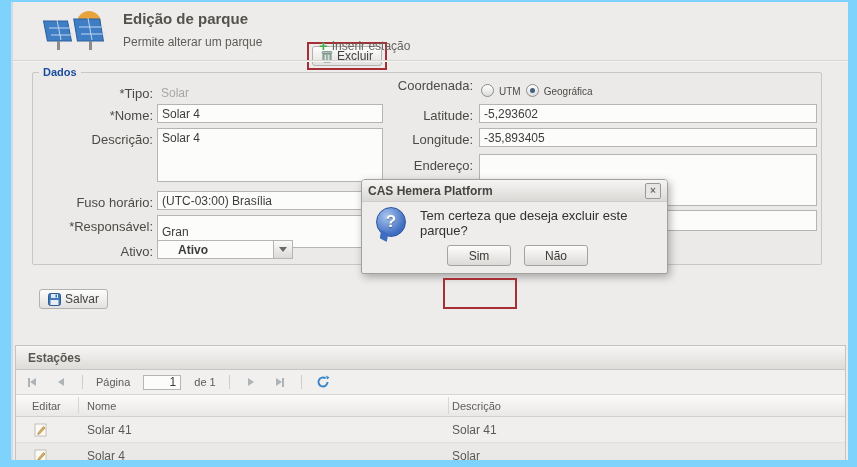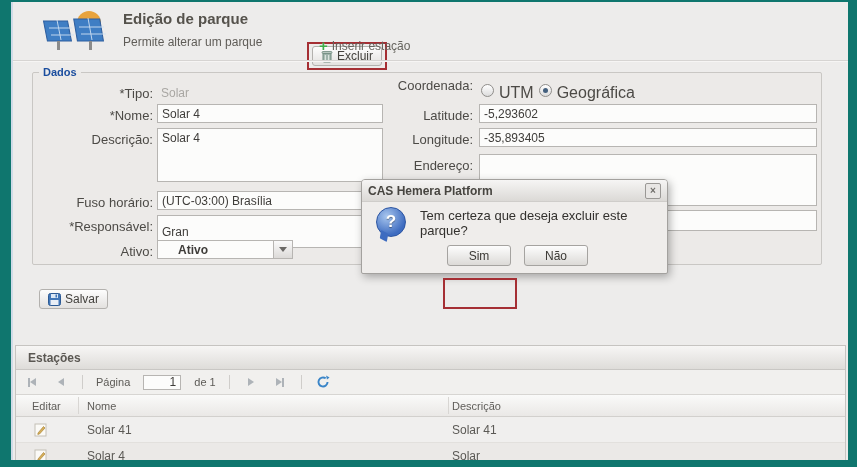--- a/index.html
+++ b/index.html
@@ -1,16 +1,16 @@
 <!DOCTYPE html>
 <html><head>
 <meta charset="utf-8">
 <style>
   html,body{margin:0;padding:0;}
-  .page{position:relative;width:857px;height:467px;background:#0f766e;overflow:hidden;
+  .page{position:relative;width:857px;height:467px;background:#7dd3fc;overflow:hidden;
         font-family:"Liberation Sans","DejaVu Sans",sans-serif;color:#4a4a4a;font-size:12px;}
   .app{position:absolute;left:11px;top:2px;width:835px;height:458px;background:#edeceb;
        border-left:2px solid #cfdbe7;overflow:hidden;}
 
   
   .hdr-title{position:absolute;left:110px;top:8px;font-size:15px;font-weight:bold;color:#55524c;}
   .hdr-sub{position:absolute;left:110px;top:33px;font-size:12px;color:#5f5c57;}
   .hdr-line{position:absolute;left:0;top:58px;width:100%;height:0;border-top:1px solid #d6d4d2;border-bottom:1px solid #f6f5f4;}
   .annot{border:2px solid #a52f34;margin-top:36px;}
   .annot-excluir{position:absolute;left:294px;top:4px;padding:2px 3px;background:transparent;}
@@ -32,21 +32,21 @@
          padding:2px 4px;box-sizing:border-box;}
   .selbox{position:absolute;background:#fcfcfb;border:1px solid #b7b5b2;box-sizing:border-box;
           font-size:12px;color:#3f3d3a;display:flex;align-items:center;}
   .selbox .seltext{flex:1;padding:0 20px;font-weight:bold;}
   .selbtn{width:18px;align-self:stretch;background:linear-gradient(#fafafa,#dcdad8);border-left:1px solid #b7b5b2;
           display:flex;align-items:center;justify-content:center;cursor:pointer;}
   .chev{width:0;height:0;border-left:4px solid transparent;border-right:4px solid transparent;border-top:5px solid #6b6966;}
   .radio{display:inline-block;width:11px;height:11px;border-radius:50%;border:1px solid #8f8d8a;
          background:linear-gradient(#fff,#dcdcdc);vertical-align:-2px;position:relative;cursor:pointer;}
   .radio.checked::after{content:"";position:absolute;left:3px;top:3px;width:5px;height:5px;border-radius:50%;background:#44607e;}
-  .radgrp{position:absolute;display:flex;align-items:flex-start;gap:5px;font-size:16px;color:#4c4a46;}
+  .radgrp{position:absolute;display:flex;align-items:flex-end;gap:5px;font-size:10px;color:#4c4a46;}
 
   
   .btn-save{position:absolute;left:26px;top:287px;}
 
   
   .panel{position:absolute;left:2px;top:343px;width:831px;height:115px;border:1px solid #c6c4c1;
          border-bottom:none;box-sizing:border-box;overflow:hidden;background:#f0efee;}
   .panel-hd{height:23px;background:linear-gradient(#f7f6f5,#dedcd9);border-bottom:1px solid #c9c7c4;
             display:flex;align-items:center;padding-left:12px;font-weight:bold;color:#5a5752;font-size:12px;}
   .tbar{height:24px;background:#f1f0ee;border-bottom:1px solid #d7d5d2;display:flex;align-items:center;gap:13px;padding-left:8px;font-size:11px;color:#5c5a56;}

